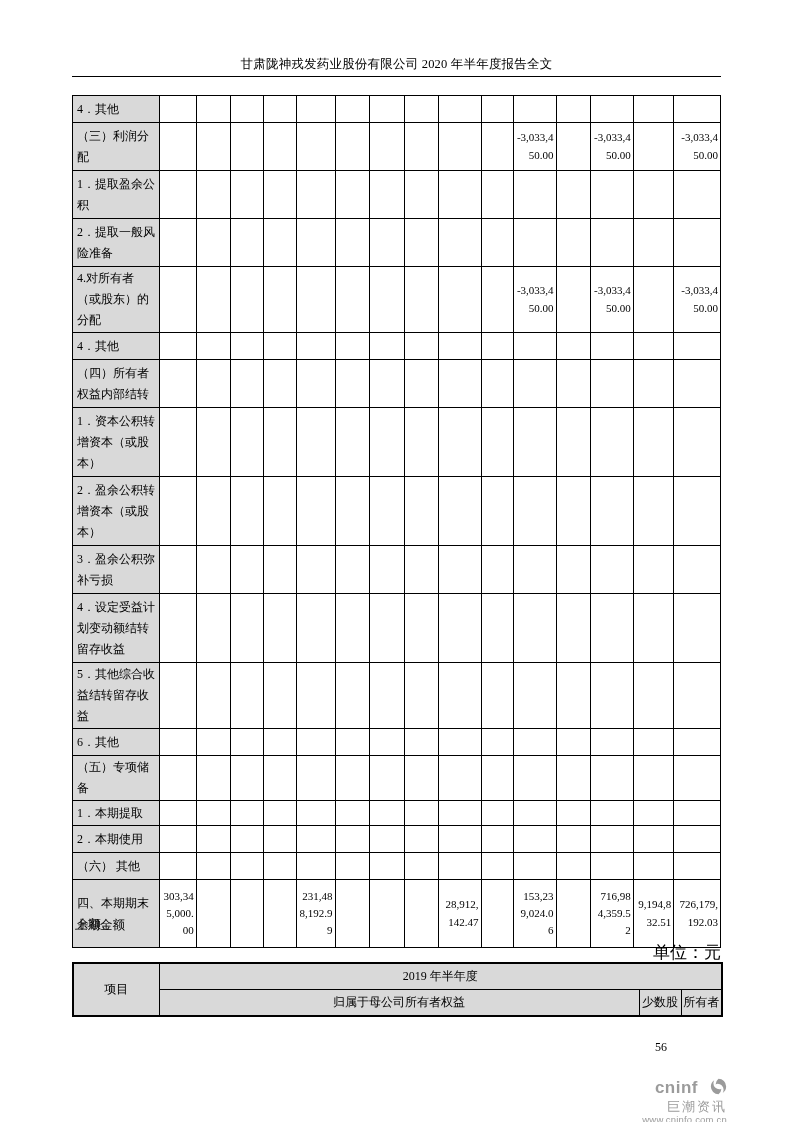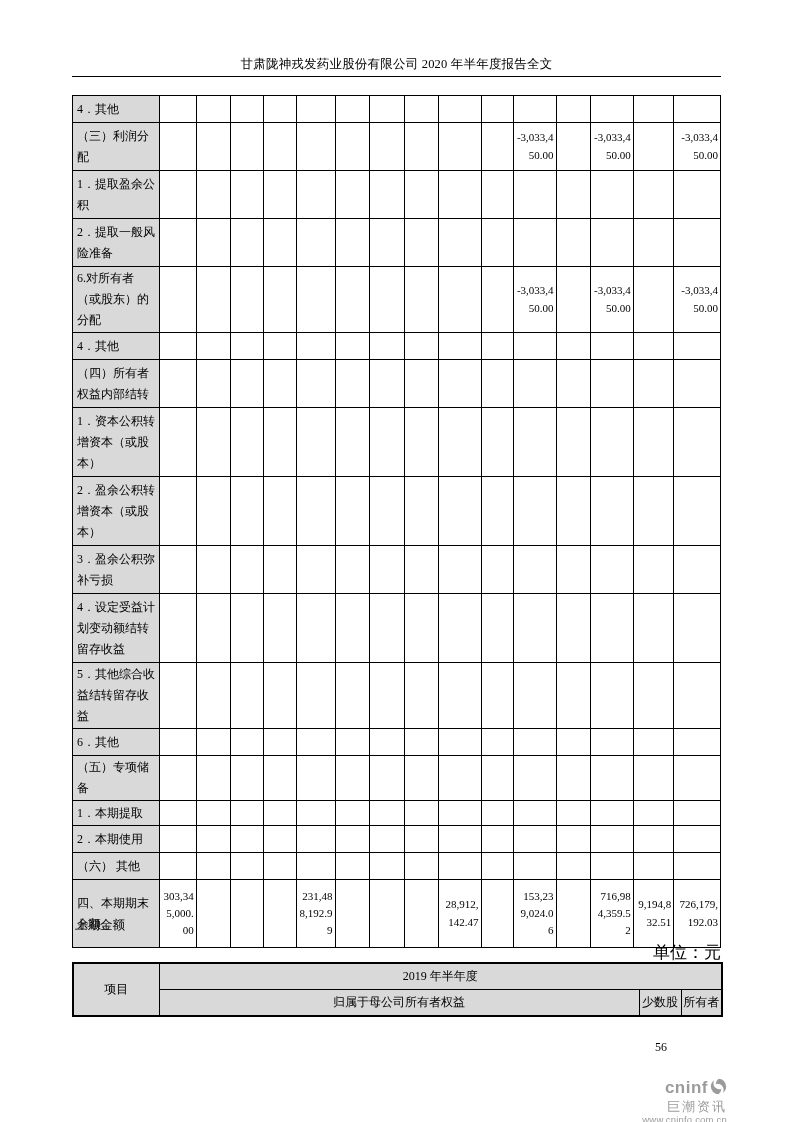--- a/index.html
+++ b/index.html
@@ -70,21 +70,21 @@
   .page-number{
     position:absolute;top:1040px;right:126px;
     font-size:12px;
   }
   .cninfo-logo{
     position:absolute;top:1078px;right:66px;
     text-align:right;color:#9b9b9b;
     font-family:"Liberation Sans","DejaVu Sans",sans-serif;
     line-height:1.1;
   }
-  .logo-row{display:flex;align-items:center;justify-content:flex-end;gap:2px;}
+  .logo-row{display:flex;align-items:center;justify-content:flex-end;gap:12px;}
   .logo-word{font-size:17px;font-weight:bold;letter-spacing:.5px;}
   .logo-cn{font-size:13px;letter-spacing:2px;margin-top:1px;}
   .logo-url{font-size:9.5px;margin-top:1px;letter-spacing:.2px;}
 </style>
 </head>
 <body>
 
 <div class="page">
 
   <div class="doc-header">
@@ -178,21 +178,21 @@
           <td class="num-cell"></td>
           <td class="num-cell"></td>
           <td class="num-cell"></td>
           <td class="num-cell"></td>
           <td class="num-cell"></td>
           <td class="num-cell"></td>
           <td class="num-cell"></td>
           <td class="num-cell"></td>
         </tr>
         <tr style="height: 48px;">
-          <td class="label-cell">6.对所有者（或股东）的分配</td>
+          <td class="label-cell">4.对所有者（或股东）的分配</td>
           <td class="num-cell"></td>
           <td class="num-cell"></td>
           <td class="num-cell"></td>
           <td class="num-cell"></td>
           <td class="num-cell"></td>
           <td class="num-cell"></td>
           <td class="num-cell"></td>
           <td class="num-cell"></td>
           <td class="num-cell"></td>
           <td class="num-cell"></td>

